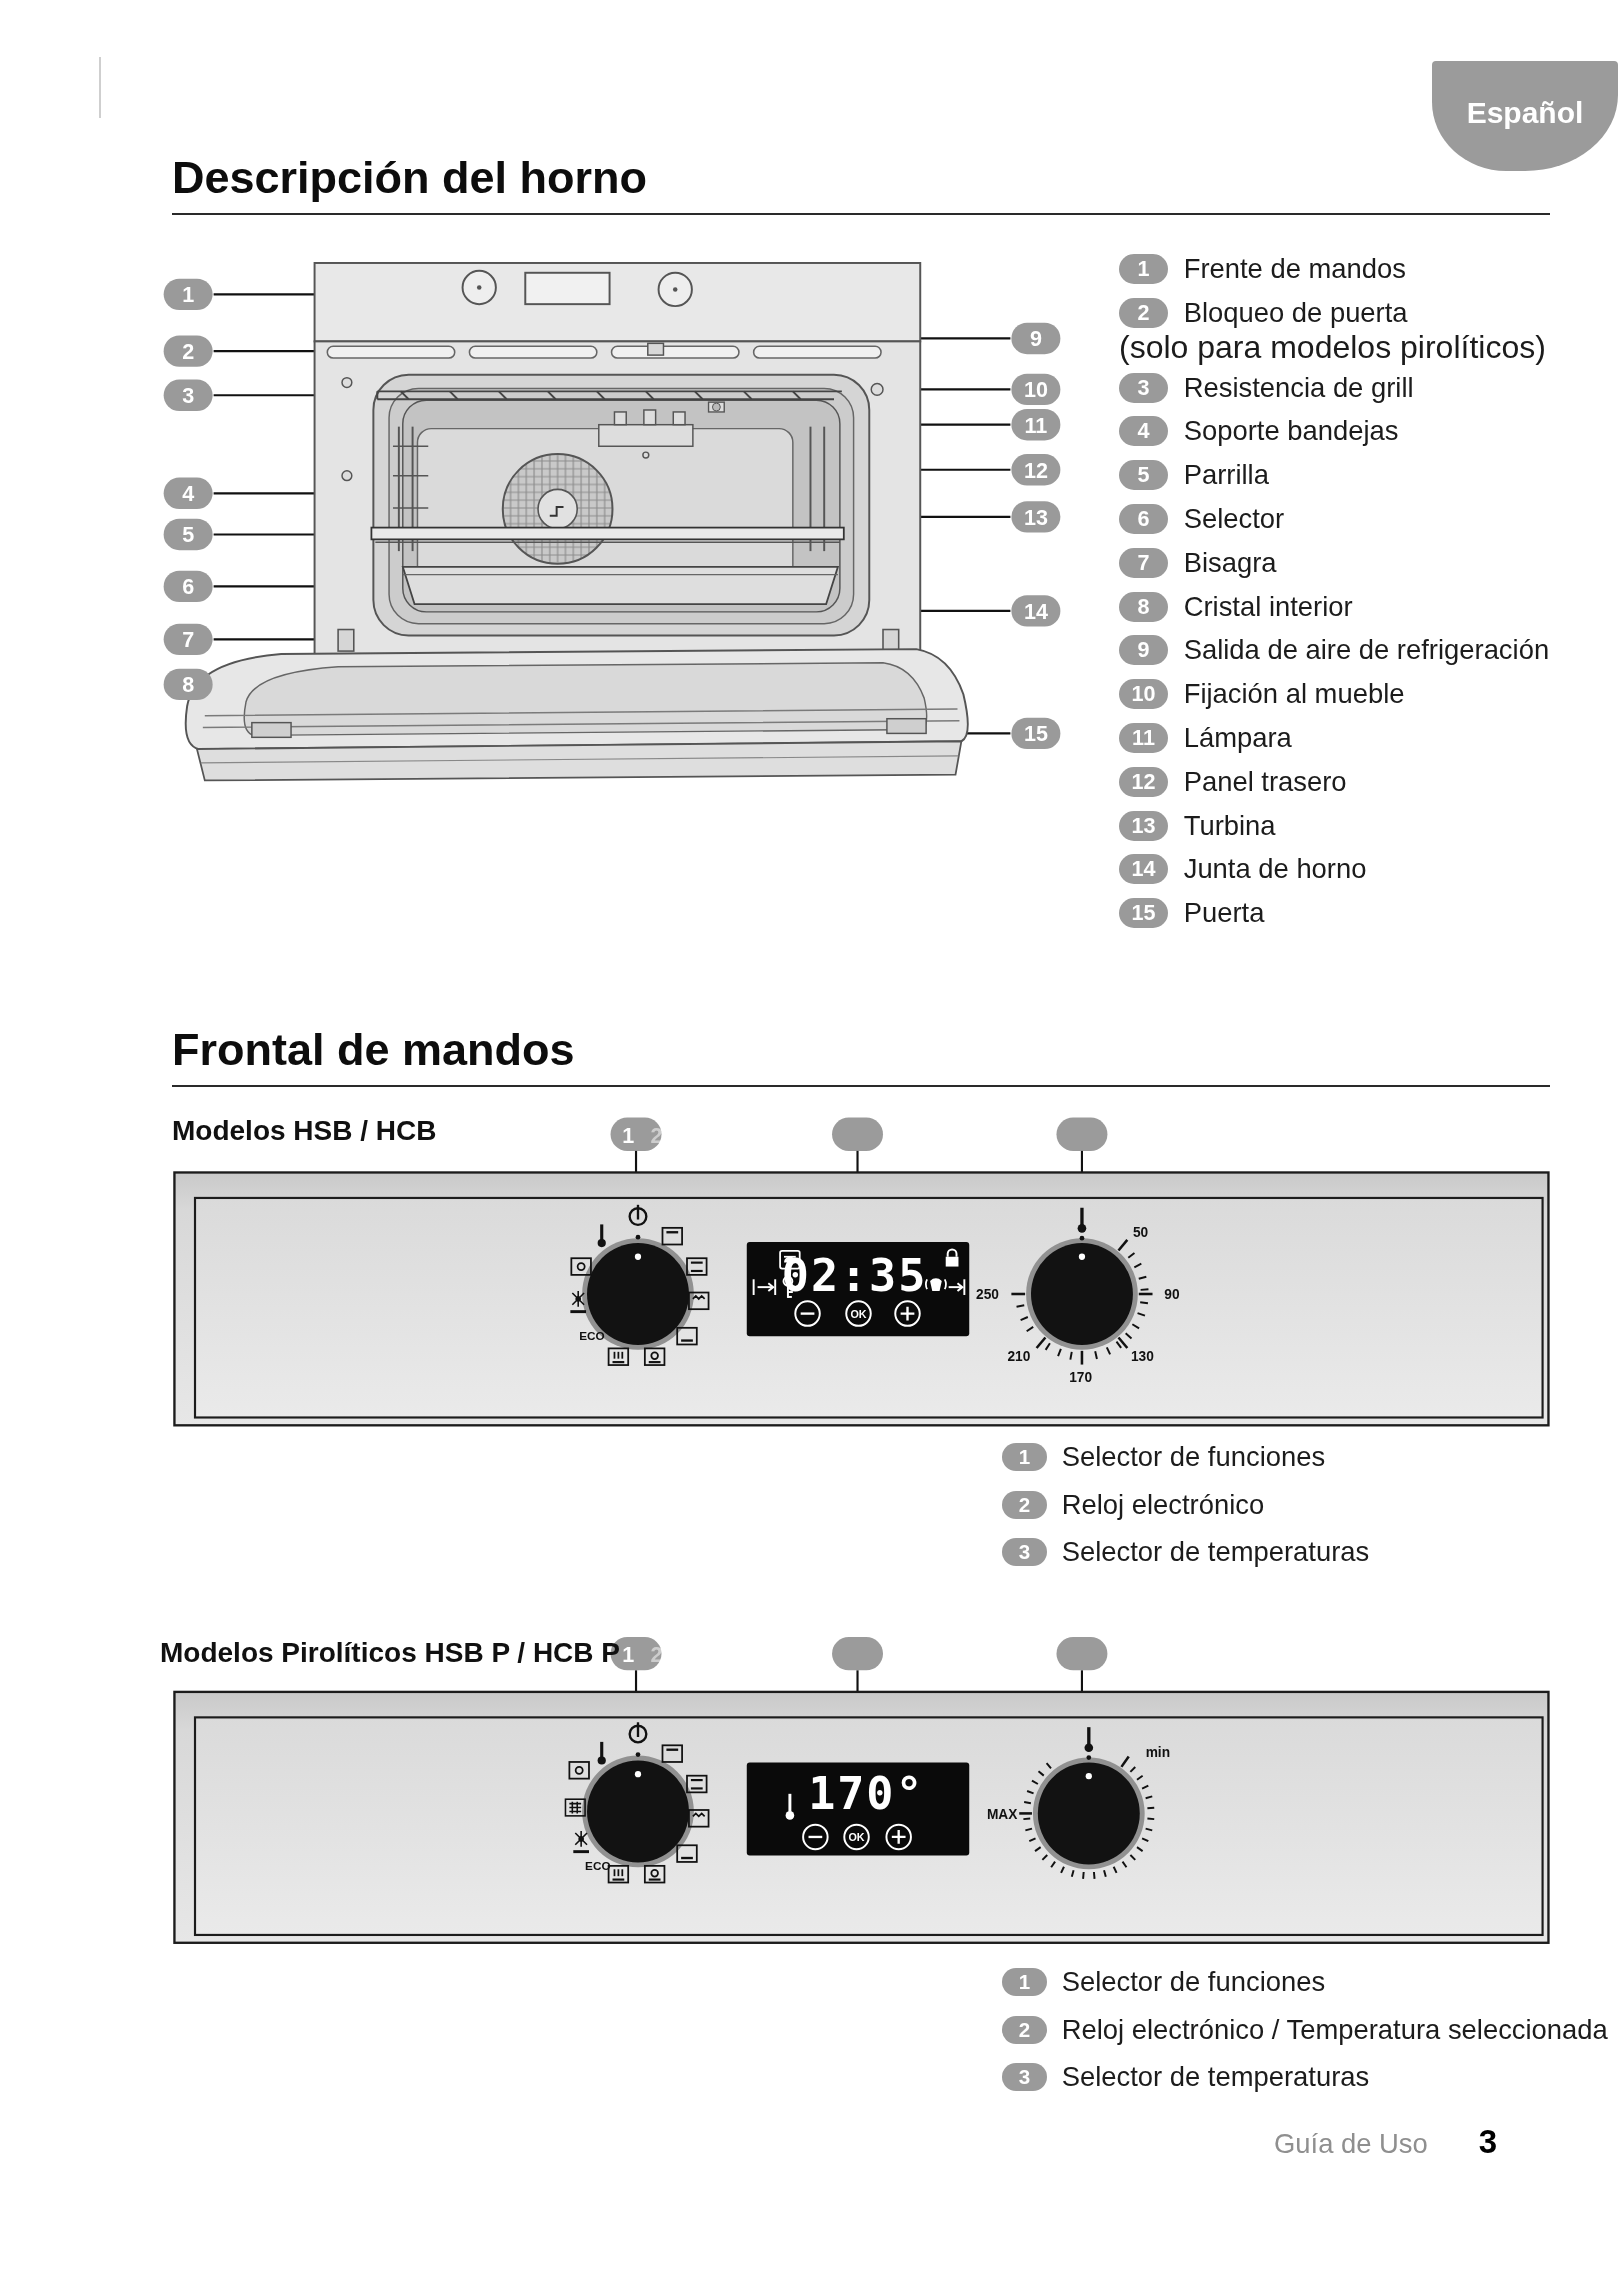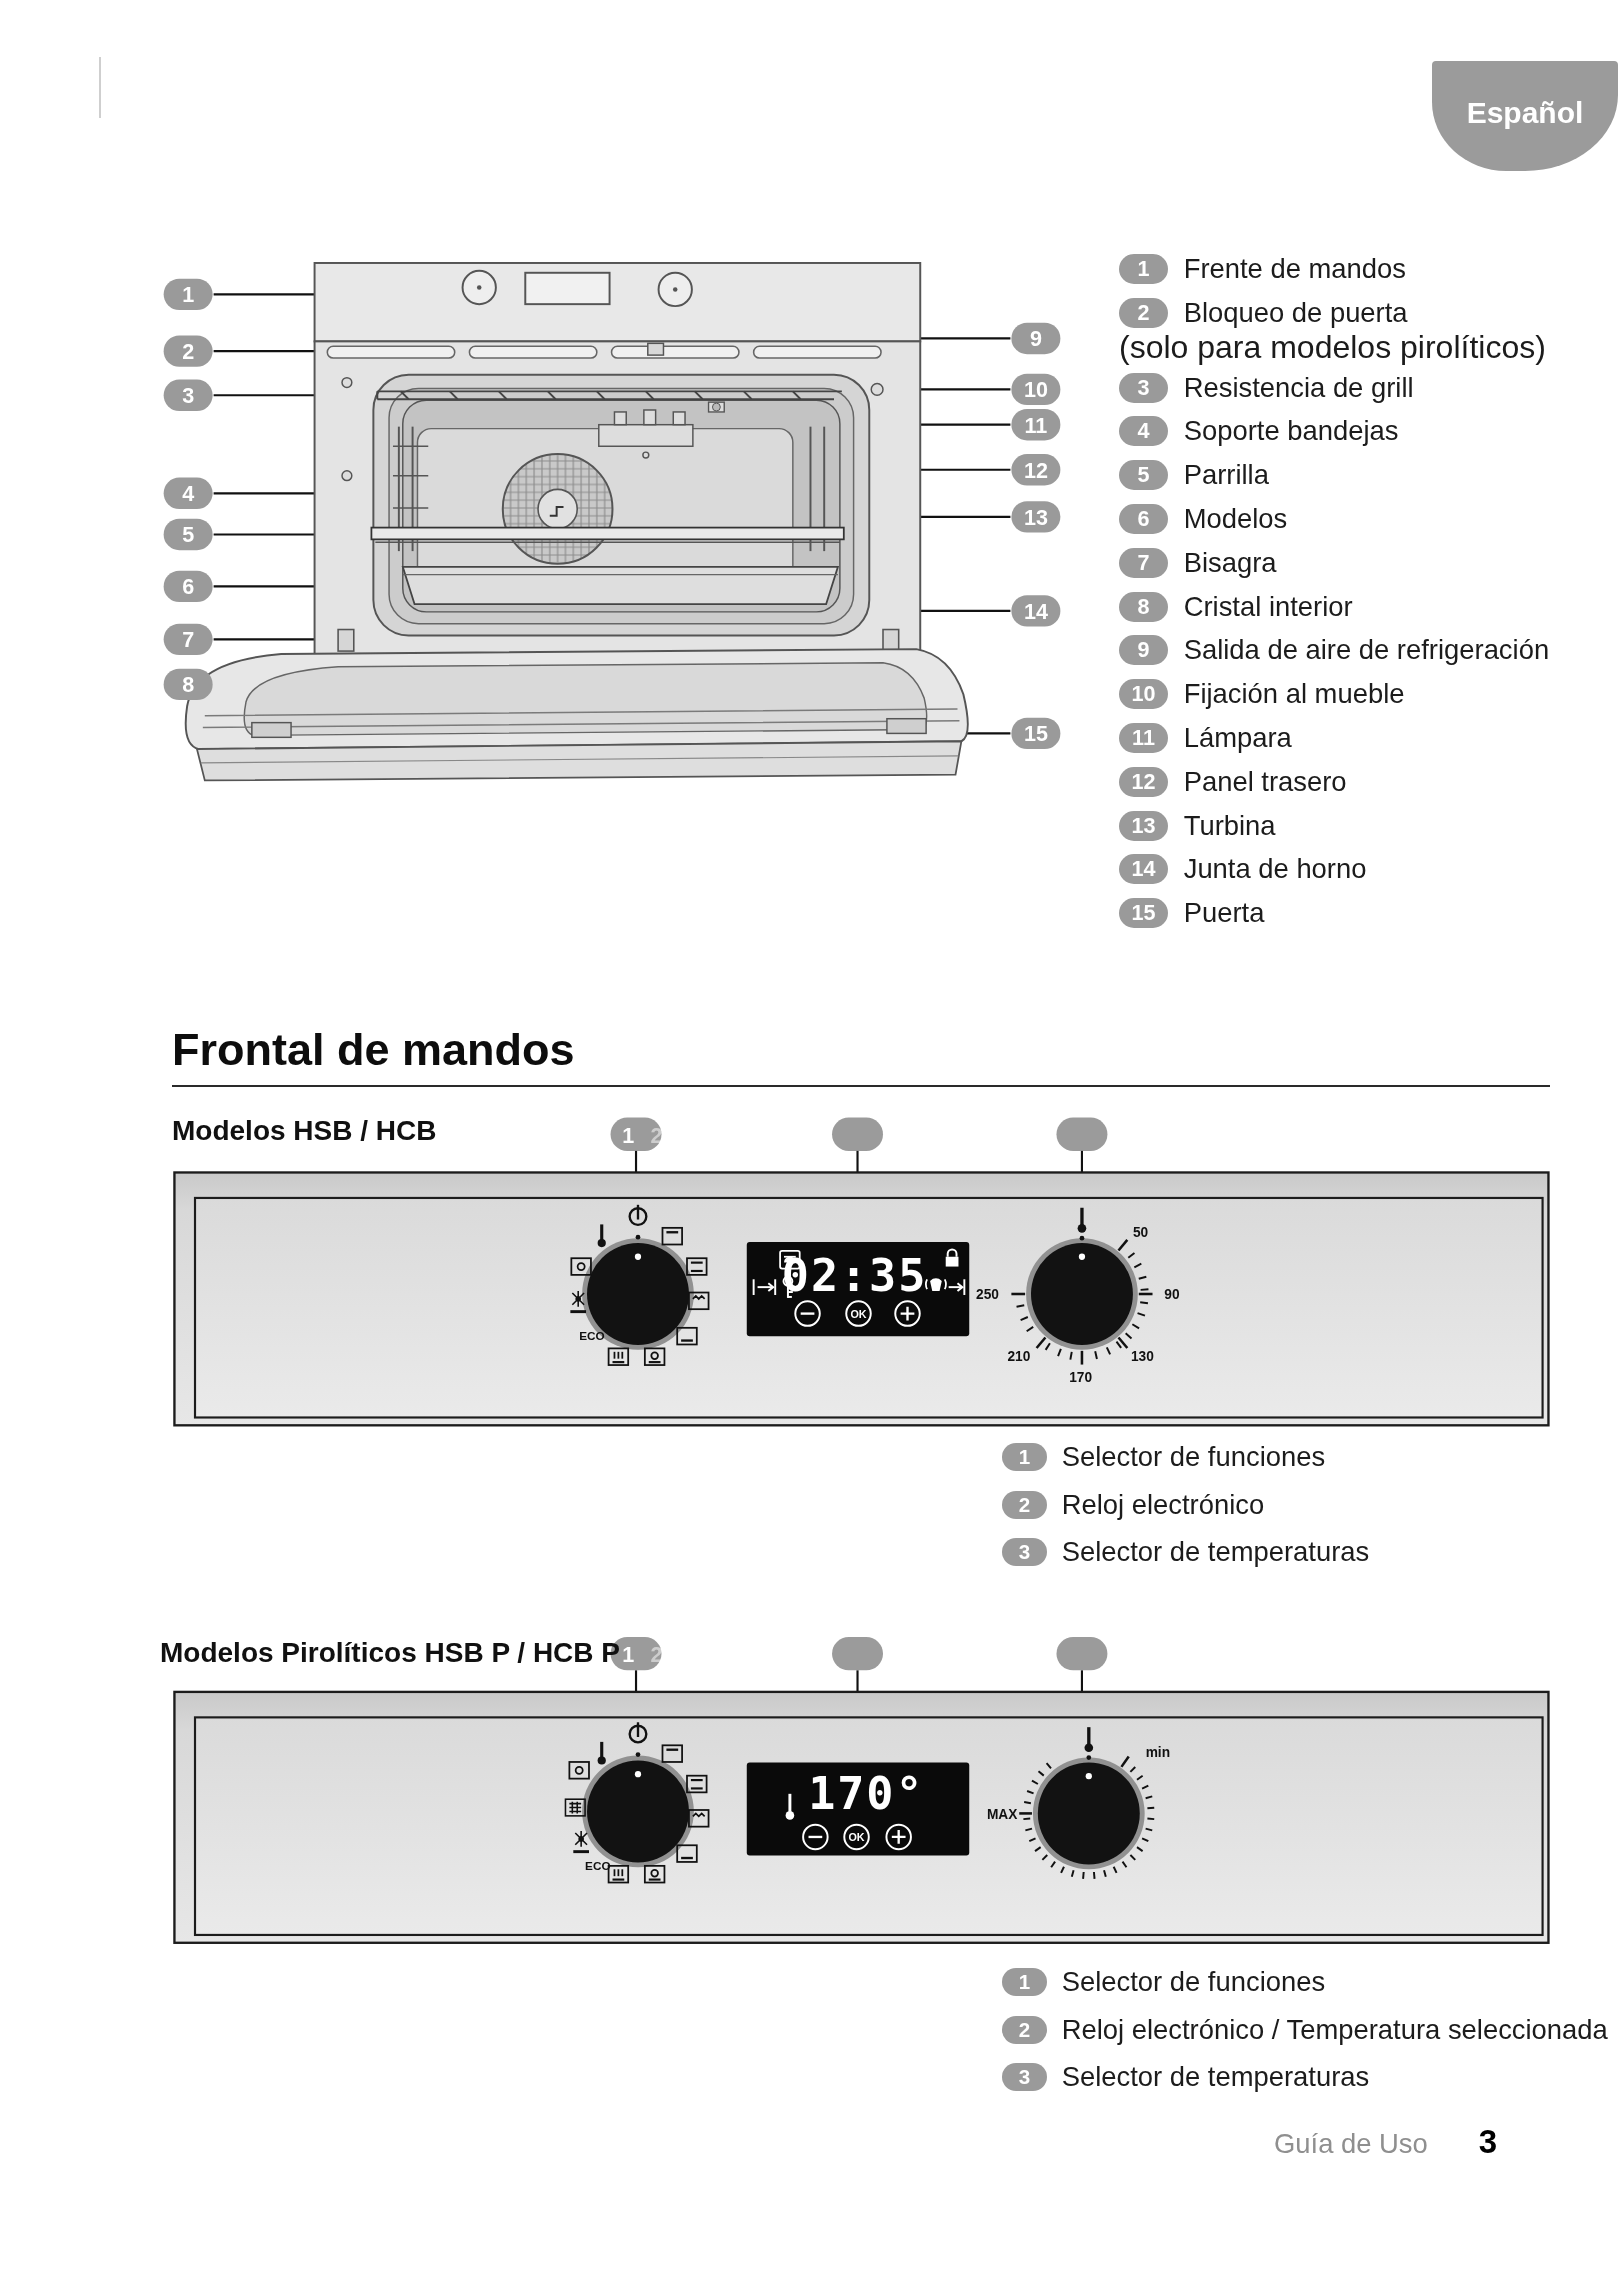--- a/index.html
+++ b/index.html
@@ -37,20 +37,21 @@
 <body>
 
 <div id="page">
 
   <div class="cropmark"></div>
 
   <div class="tab">
     <span>Español</span>
   </div>
 
+  <div class="abs h1" style="left:124px;top:155px;">Descripción del horno</div>
 
   <svg id="art" width="1621" height="2293" viewBox="0 0 1654 2339">
     <defs>
       <pattern id="hatch" width="8" height="8" patternUnits="userSpaceOnUse">
         <rect width="8" height="8" fill="#c9c9c9"></rect>
         <path d="M0 4 H8 M4 0 V8" stroke="#8d8d8d" stroke-width="1.2"></path>
       </pattern>
       <linearGradient id="pgrad" x1="0" y1="0" x2="0" y2="1">
         <stop offset="0" stop-color="#c9c9c9"></stop>
         <stop offset="0.15" stop-color="#d8d8d8"></stop>
@@ -525,21 +526,21 @@
     <div class="lrow">
         <span class="pill">4</span>
         <span>Soporte bandejas</span>
       </div>
     <div class="lrow">
         <span class="pill">5</span>
         <span>Parrilla</span>
       </div>
     <div class="lrow">
         <span class="pill">6</span>
-        <span>Modelos</span>
+        <span>Selector</span>
       </div>
     <div class="lrow">
         <span class="pill">7</span>
         <span>Bisagra</span>
       </div>
     <div class="lrow">
         <span class="pill">8</span>
         <span>Cristal interior</span>
       </div>
     <div class="lrow">

